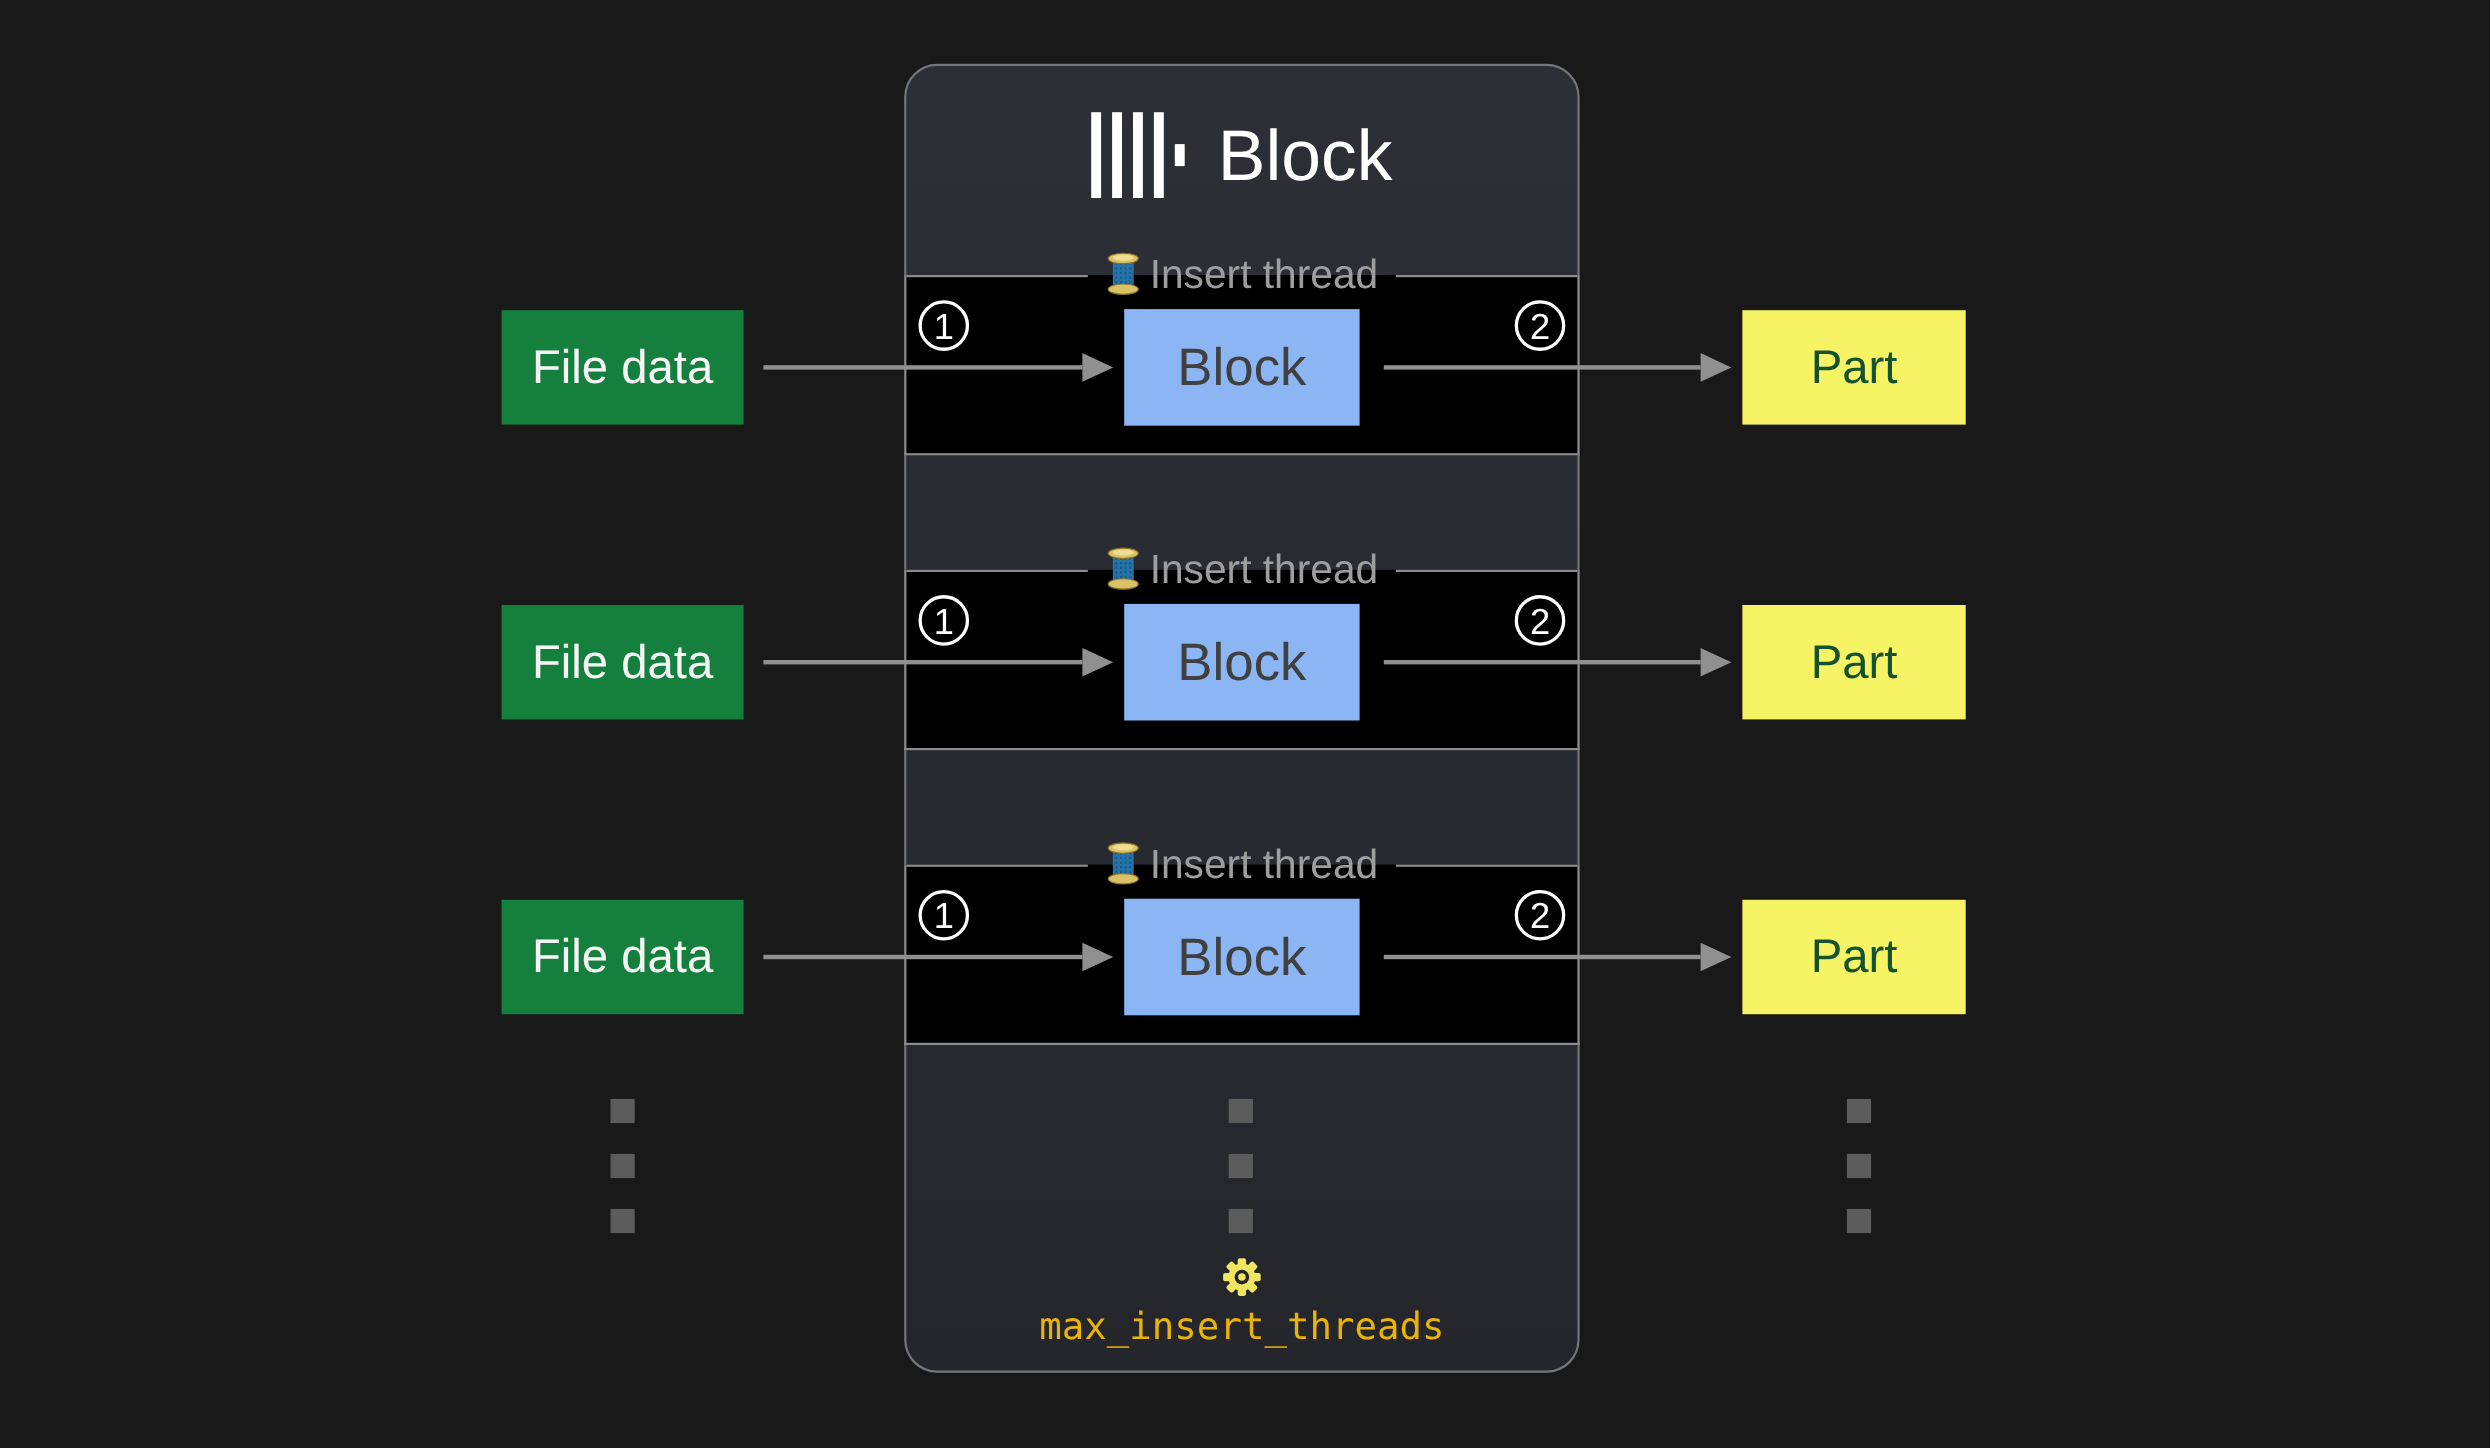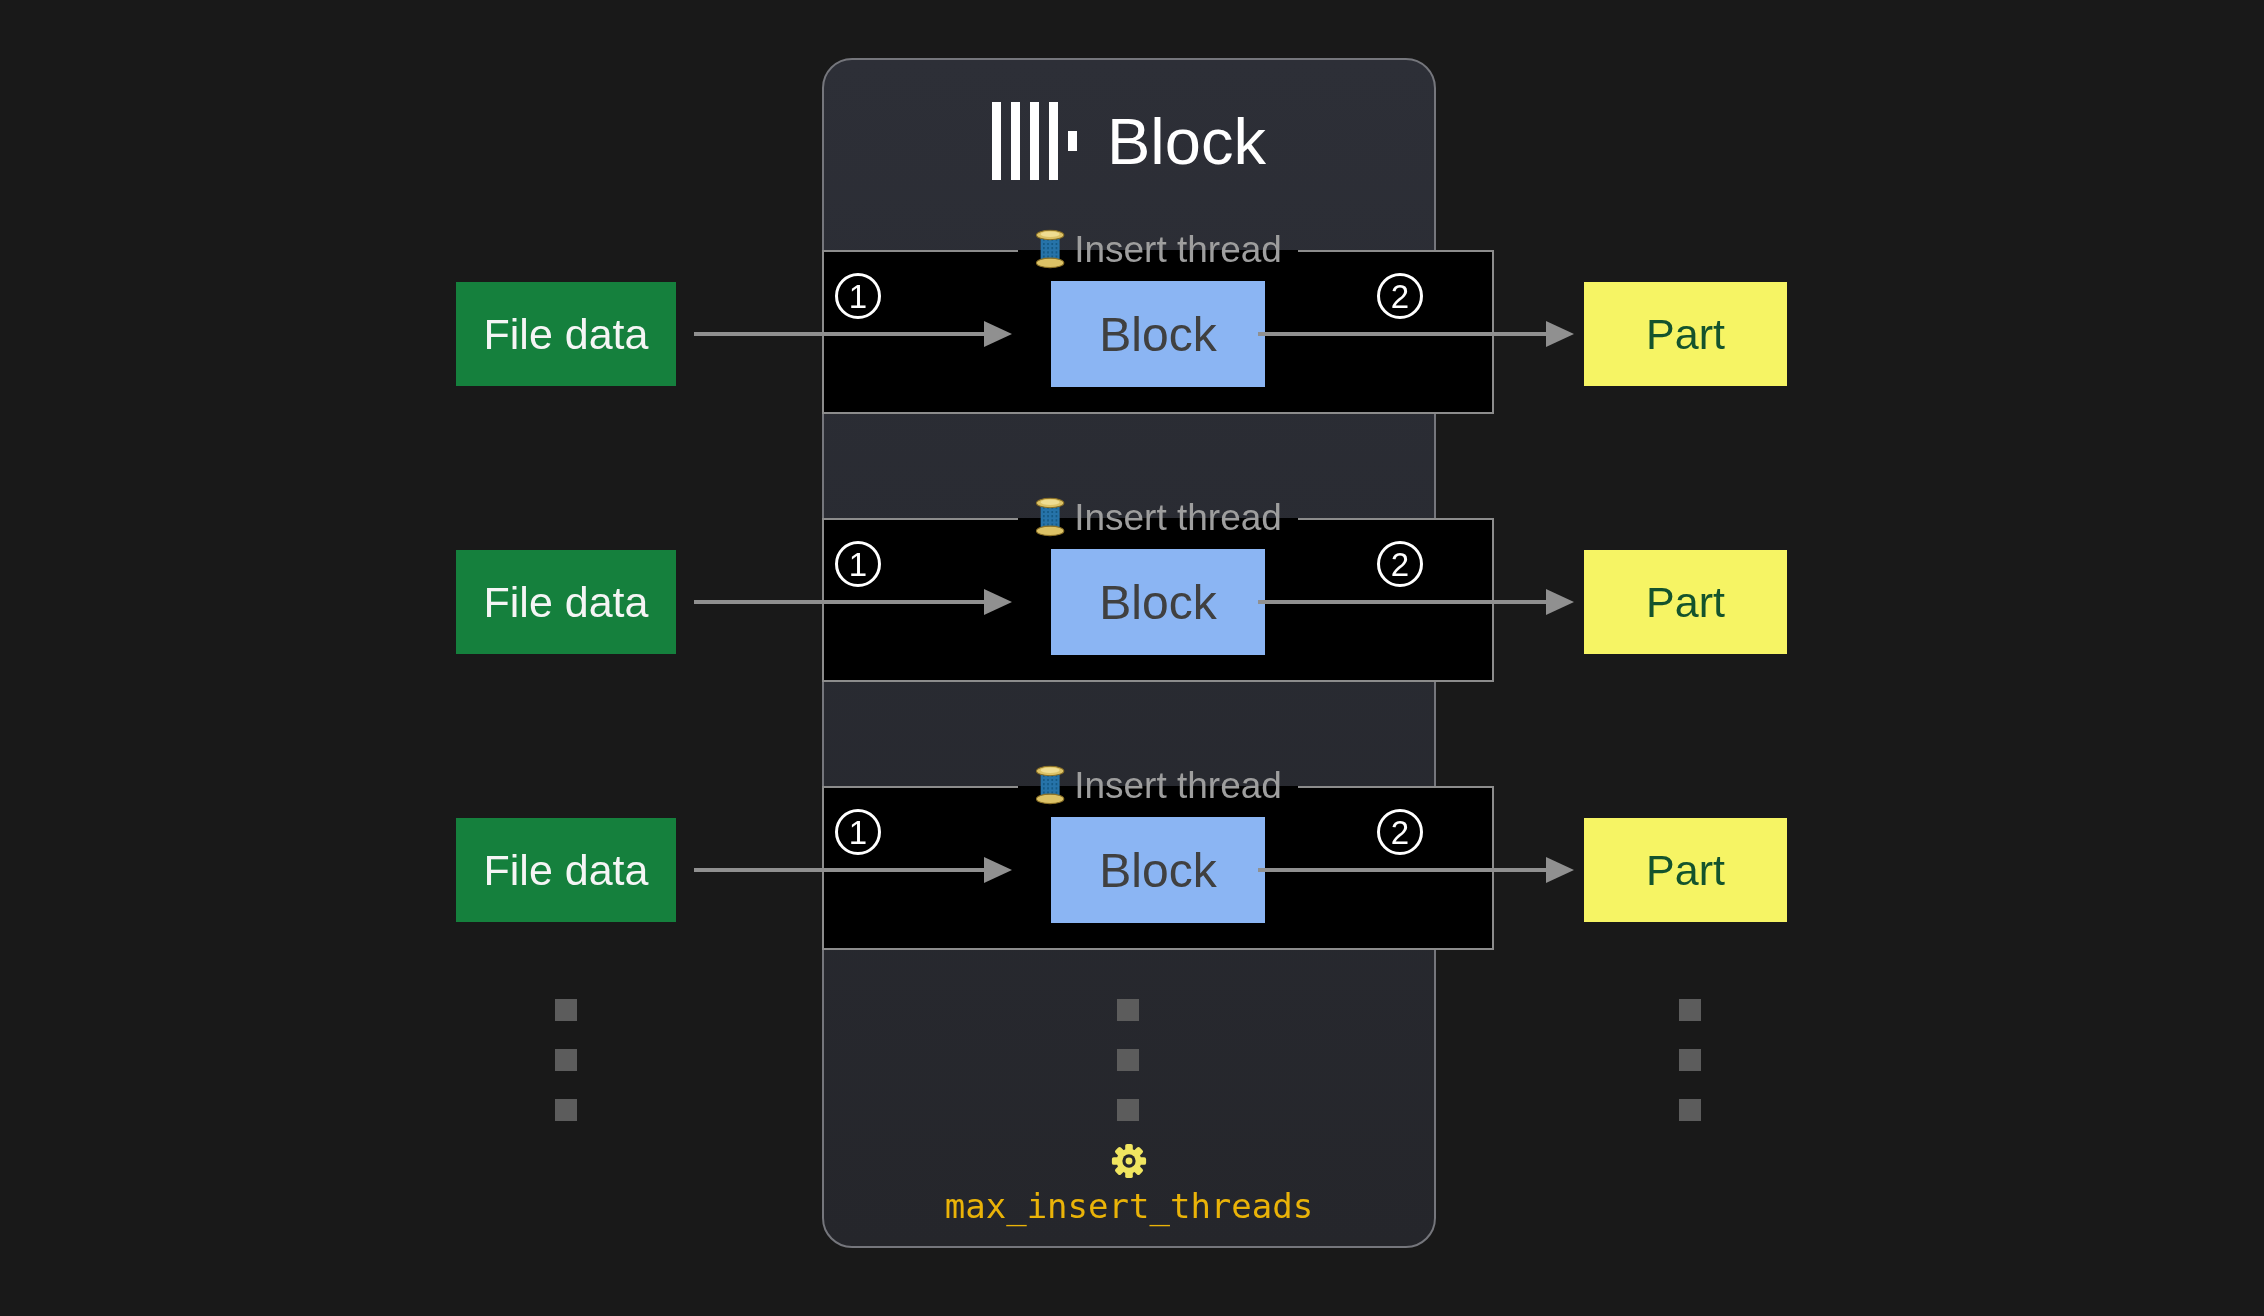--- a/index.html
+++ b/index.html
@@ -22,21 +22,21 @@
     position:absolute; left:822px; top:66px; width:614px; height:150px;
     display:flex; align-items:center; justify-content:center; gap:30px;
   }
   .ch-logo { display:flex; align-items:center; gap:10px; height:80px; }
   .ch-logo .bar { width:9px; height:78px; background:#ffffff; }
   .ch-logo .bar.short { height:20px; }
   .server-title { color:#ffffff; font-size:65px; line-height:1; }
 
   
   .band {
-    position:absolute; left:822px; width:672px; height:164px;
+    position:absolute; left:822px; width:614px; height:164px;
     background:#000000;
     border:2px solid #8c8c8c; border-top:none;padding-left:36px;
   }
   .band.r1 { top:250px; }
   .band.r2 { top:518px; }
   .band.r3 { top:786px; }
   .band .tl { position:absolute; top:0; height:2px; background:#8c8c8c; }
   .band .tl.l { left:0;  width:calc(50% - 140px); }
   .band .tl.r { right:0; width:calc(50% - 140px); }
   .legend {

